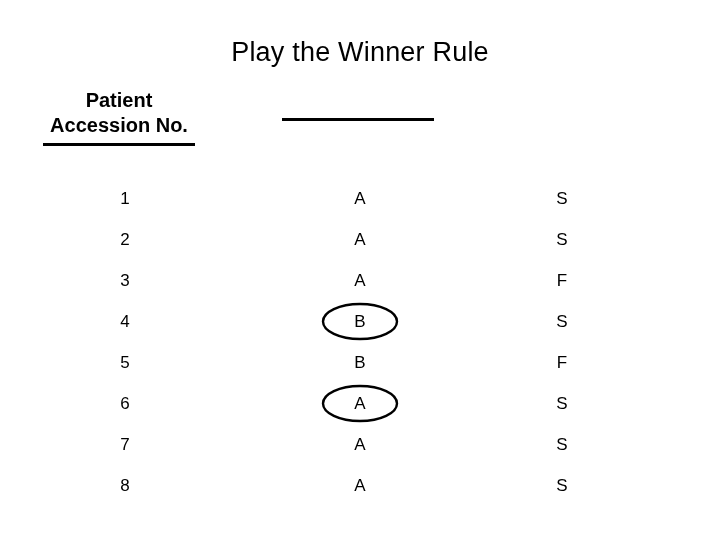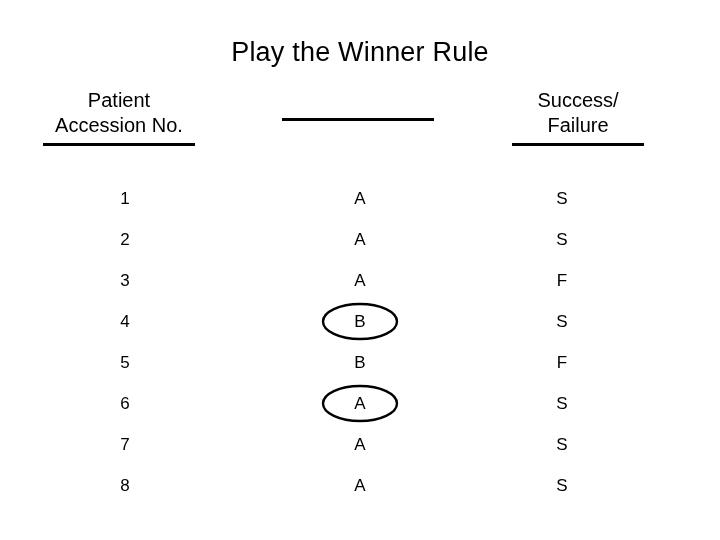--- a/index.html
+++ b/index.html
@@ -62,20 +62,21 @@
     height: 3px;
     background: #000000;
     margin: 5px auto 0 auto;
   }
 
   
   #hdr-patient {
     left: 8px;
     top: 0px;
     width: 222px;
+    font-weight: bold;
   }
   #hdr-patient .rule { width: 152px; }
 
   
   #hdr-treatment {
     left: 258px;
     top: 25px;
     width: 200px;
   }
   #hdr-treatment .rule { width: 152px; }
@@ -146,25 +147,20 @@
     <div class="col-header" id="hdr-patient">
       <span class="hdr-text">Patient
 Accession No.</span>
       <span class="rule"></span>
     </div>
 
     <div class="col-header" id="hdr-treatment">
       <span class="rule"></span>
     </div>
 
-    <div class="col-header" id="hdr-outcome">
-      <span class="hdr-text">Success/
-Failure</span>
-      <span class="rule"></span>
-    </div>
 
   </div>
 
   <div class="data-table" id="data-table">
       <div class="data-row">
         <div class="cell cell-id">1</div>
         <div class="cell cell-treat"><span class="treat-wrap"><span class="letter">A</span></span></div>
         <div class="cell cell-outcome">S</div>
       </div>
       <div class="data-row">

